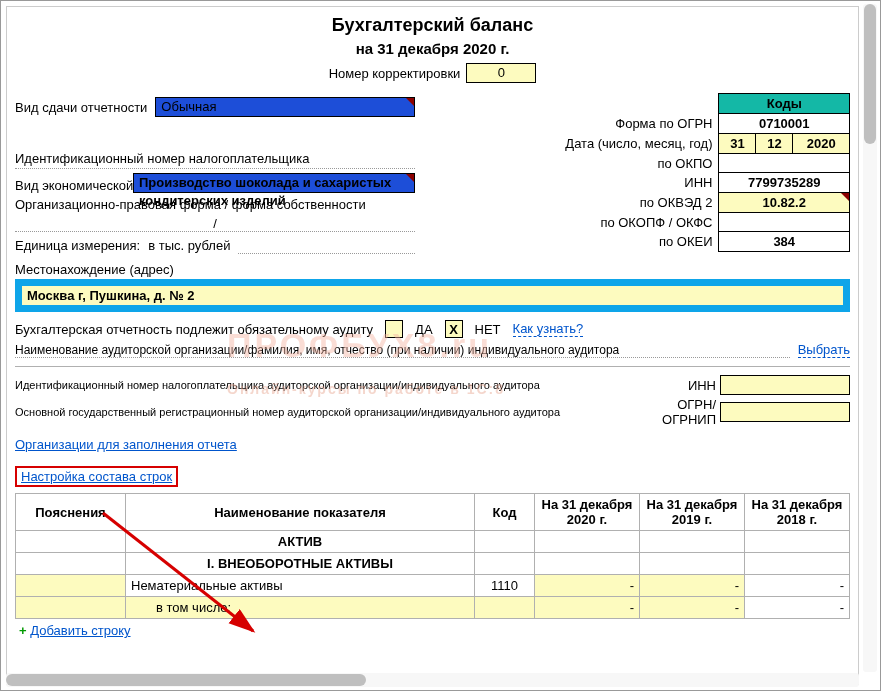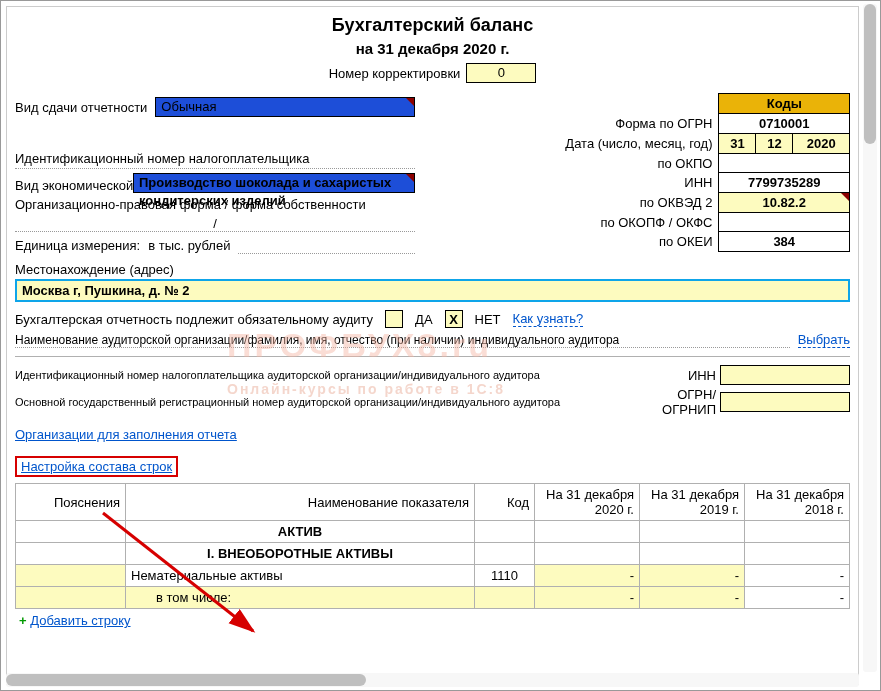--- a/index.html
+++ b/index.html
@@ -22,47 +22,47 @@
   .numbox{display:inline-block;width:70px;height:20px;border:1px solid #000;background:#fdfbbf;text-align:center;line-height:18px}
 
   .yellow-field{background:#1d4ed8;border:1px solid #000;display:inline-block;height:20px;line-height:18px;padding:0 5px}
   .dot-underline{border-bottom:1px dotted #999}
   .as-link{color:#0055cc;text-decoration:underline;cursor:pointer}
   .dot-link{color:#0055cc;border-bottom:1px dashed #0055cc;cursor:pointer}
 
   
   .codes{border-collapse:collapse;}
   .codes td,.codes th{border:1px solid #000;padding:2px 4px;text-align:center}
-  .codes th{font-weight:bold;background:#eab308}
+  .codes th{font-weight:bold;background:#14b8a6}
   .codes .lab{border:none;text-align:right;padding-right:6px;width:420px}
   .codes .yf{background:#fdfbbf}
   .rcorn{position:relative}
   .rcorn::after{content:"";position:absolute;top:0;right:0;width:0;height:0;border-left:8px solid transparent;border-top:8px solid #8b0000}
 
   .formline{display:flex;align-items:center;gap:8px;margin:4px 0}
   .formline .lab{white-space:nowrap}
   .stretch{flex:1}
 
   
-  .addr-block{background:#fdfbbf;border:2px solid #0ea5e9;padding:2px 5px;margin-top:2px}
+  .addr-block{background:#fdfbbf;border:7px solid #0ea5e9;padding:2px 5px;margin-top:2px}
 
   
   .chk{display:inline-flex;align-items:center;justify-content:center;width:18px;height:18px;border:1px solid #000;background:#fdfbbf;font-weight:bold}
   .hr{border-top:1px solid #b0b0b0;margin:8px 0}
 
   
   .audrow{display:flex;align-items:center;margin-bottom:2px}
   .audrow .l{flex:1;font-size:11px}
   .audrow .r{width:70px;text-align:right;padding-right:4px}
   .audrow .f{width:130px;height:20px;border:1px solid #000;background:#fdfbbf}
 
   
   table.data{border-collapse:collapse;width:100%;margin-top:6px}
   table.data th,table.data td{border:1px solid #b0b0b0;padding:3px 5px;font-size:13px}
-  table.data th{text-align:right;font-weight:normal}
+  table.data th{text-align:center;font-weight:bold}
   table.data td.yf{background:#fdfbbf}
   table.data td.ct{text-align:center}
   .sec{font-weight:bold;text-align:center}
   .dash{text-align:right}
 
   .red-box{display:inline-block;border:2px solid #d60000;padding:1px 4px}
   .arrow-svg{position:absolute;left:26px;top:494px;width:250px;height:150px;pointer-events:none}
 
   .addrow{color:#009900;font-weight:bold;margin:4px 4px 0}
   .addrow .as-link{color:#0055cc;font-weight:normal}

